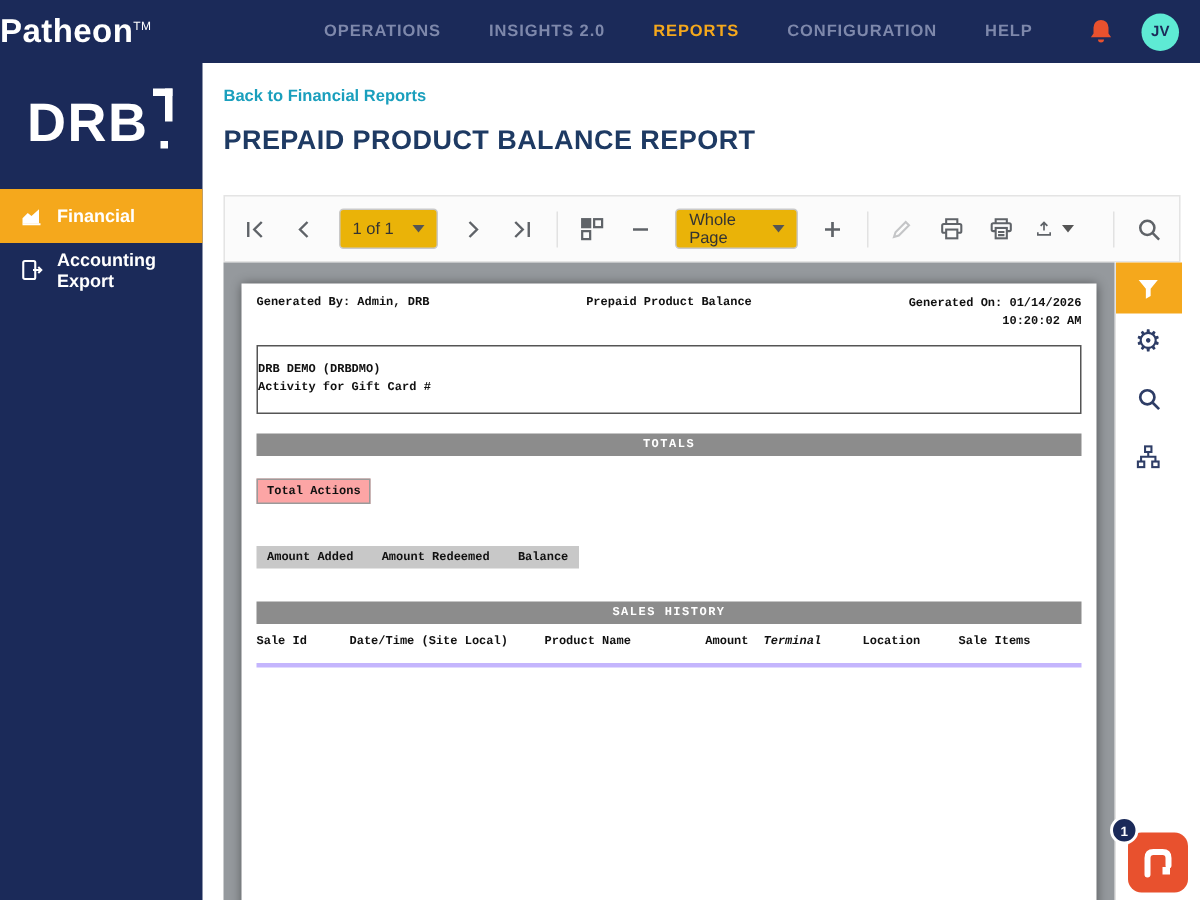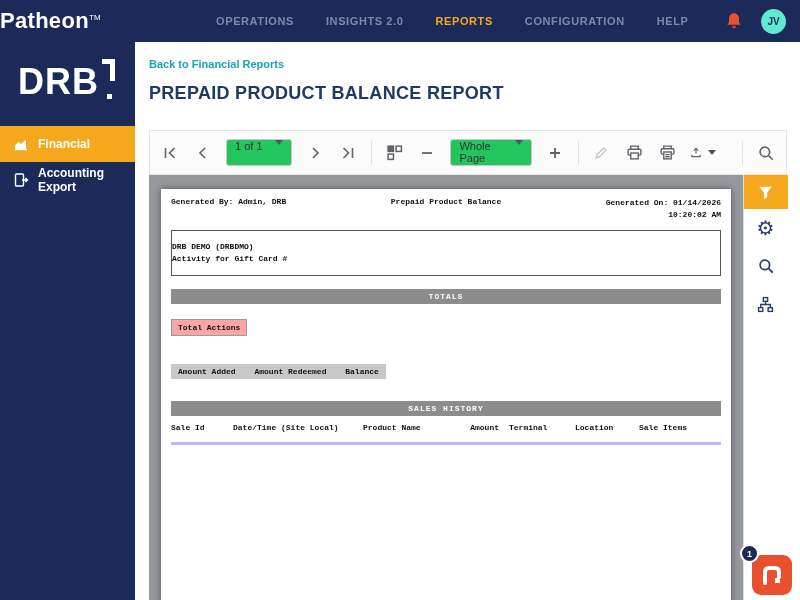--- a/index.html
+++ b/index.html
@@ -38,22 +38,22 @@
   .page-title { margin:11px 0 0 14px; color:#1e3a63; font-size:18px; font-weight:800; letter-spacing:0.3px; }
 
   
   .viewer { position:absolute; left:14px; right:13px; top:88px; bottom:0;
             display:flex; flex-direction:column; }
   .toolbar { height:45px; background:#fbfbfb; border:1px solid #e4e4e4; display:flex;
              align-items:center; padding:0 10px; gap:13px; flex:0 0 auto; }
   .tb-btn { width:26px; height:26px; display:flex; align-items:center; justify-content:center;
             color:#5f6368; cursor:pointer; border-radius:3px; }
   .tb-btn.disabled { opacity:0.35; cursor:default; }
-  .tb-select { height:27px; background:#22c55e; border:1px solid #c9c9c9; border-radius:3px;
-               display:flex; justify-content:space-between;
+  .tb-select { height:27px; background:#eab308; border:1px solid #c9c9c9; border-radius:3px;
+               display:flex; align-items:center; justify-content:space-between;
                font-size:11px; color:#333; padding:0 8px; cursor:pointer; }
   .tb-select.pages { width:80px; }
   .tb-select.zoom { width:100px; }
   .caret { width:0; height:0; border-left:4px solid transparent; border-right:4px solid transparent;
            border-top:5px solid #555; margin-left:6px; }
   .tb-sep { width:1px; height:24px; background:#e2e2e2; }
   .tb-spacer { flex:1; }
 
   .viewer-body { flex:1; display:flex; min-height:0; }
   .canvas { flex:1; background:#95999d; position:relative; overflow:hidden; }
@@ -74,21 +74,21 @@
   .rp-bar.totals { margin-top:13px; }
   .rp-bar.sales { margin-top:22px; }
   .rp-chip { display:inline-block; border:1px solid #9a9a9a; background:#fca5a5;
              padding:3px 6px; margin-top:15px; }
   .rp-cols { display:inline-block; background:#c8c8c8; padding:3px 7px; margin-top:28px; }
   .rp-cols span { margin-right:14px; }
   .rp-cols span:last-child { margin-right:0; }
   .rp-sales-cols { display:flex; margin-top:7px; padding-bottom:10px; border-bottom:3px solid #c4b5fd; }
   .rp-sales-cols span { display:inline-block; }
   .sc0 { width:62px; } .sc1 { width:130px; } .sc2 { width:80px; } .sc3 { width:66px; text-align:right; padding-right:10px; }
-  .sc4 { width:66px; } .sc5 { width:64px; } .sc6 { width:72px; }
+  .sc4 { width:66px;font-style:italic; } .sc5 { width:64px; } .sc6 { width:72px; }
 
   
   .side-tools { width:44px; background:#fff; border-left:1px solid #e2e2e2;
                 display:flex; flex-direction:column; align-items:center; flex:0 0 auto; }
   .tool { width:44px; height:38px; display:flex; align-items:center; justify-content:center;
           color:#2e3d66; cursor:pointer; }
   .tool.filter { height:34px; background:#f5a81c; color:#fff; }
   .gear-glyph { font-size:20px; line-height:1; }
 
   

